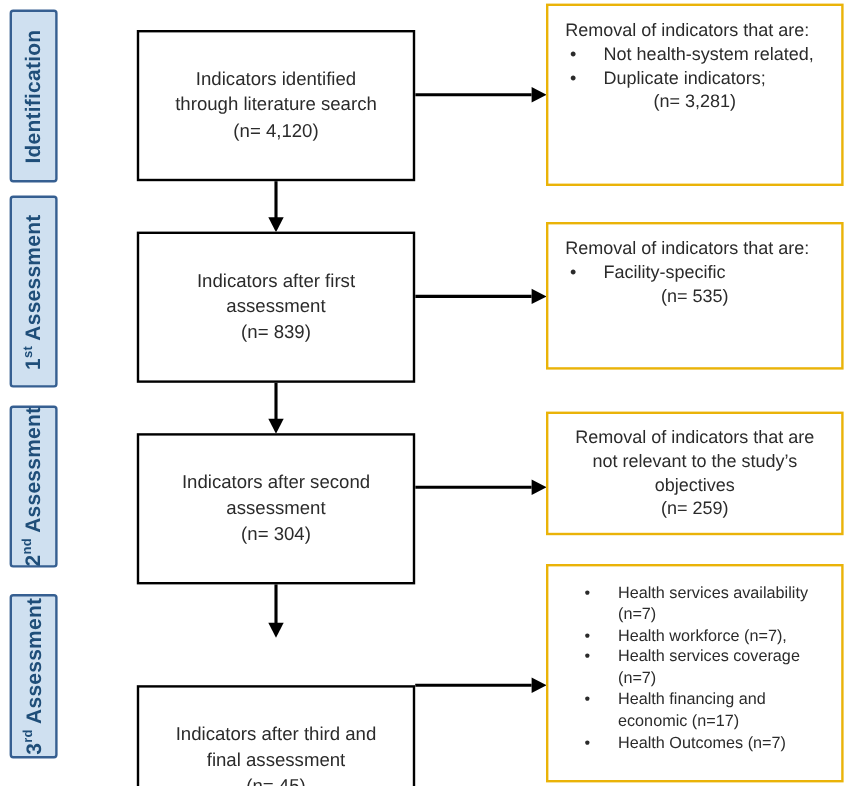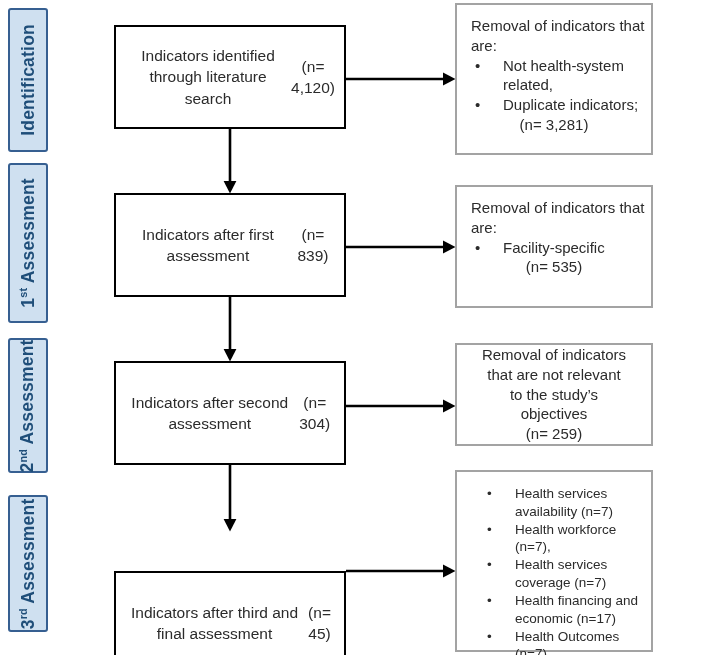--- a/index.html
+++ b/index.html
@@ -32,39 +32,39 @@
     font-weight: bold;
     color: #1f4e79;
     letter-spacing: 0.2px;
   }
   .stage-label .vtext sup { font-size: 0.62em; }
   
   .flow-box {
     position: absolute;
     left: 114px;
     width: 232px;
-    height: 104px;
+    height: 126px;
     border: 2px solid #000000;
     box-sizing: border-box;
     display: flex;
-    flex-direction: row;
+    flex-direction: column;
     align-items: center;
     justify-content: center;
     text-align: center;
     font-size: 15.5px;
     line-height: 1.38;
-    padding: 0 9px;
+    padding: 0 19px;
     background: #ffffff;
   }
   
   .side-box {
     position: absolute;
     left: 455px;
-    width: 198px;
-    border: 2px solid #a3a3a3;
+    width: 248px;
+    border: 2px solid #eab308;
     box-sizing: border-box;
     background: #ffffff;
     font-size: 15px;
     line-height: 1.32;
   }
   .side-box .title { padding: 11px 6px 0 14px; }
   .side-box .b-list { padding: 0 12px 0 14px; }
   .b-item { display: flex; }
   .b-item::before {
     content: "\2022";

